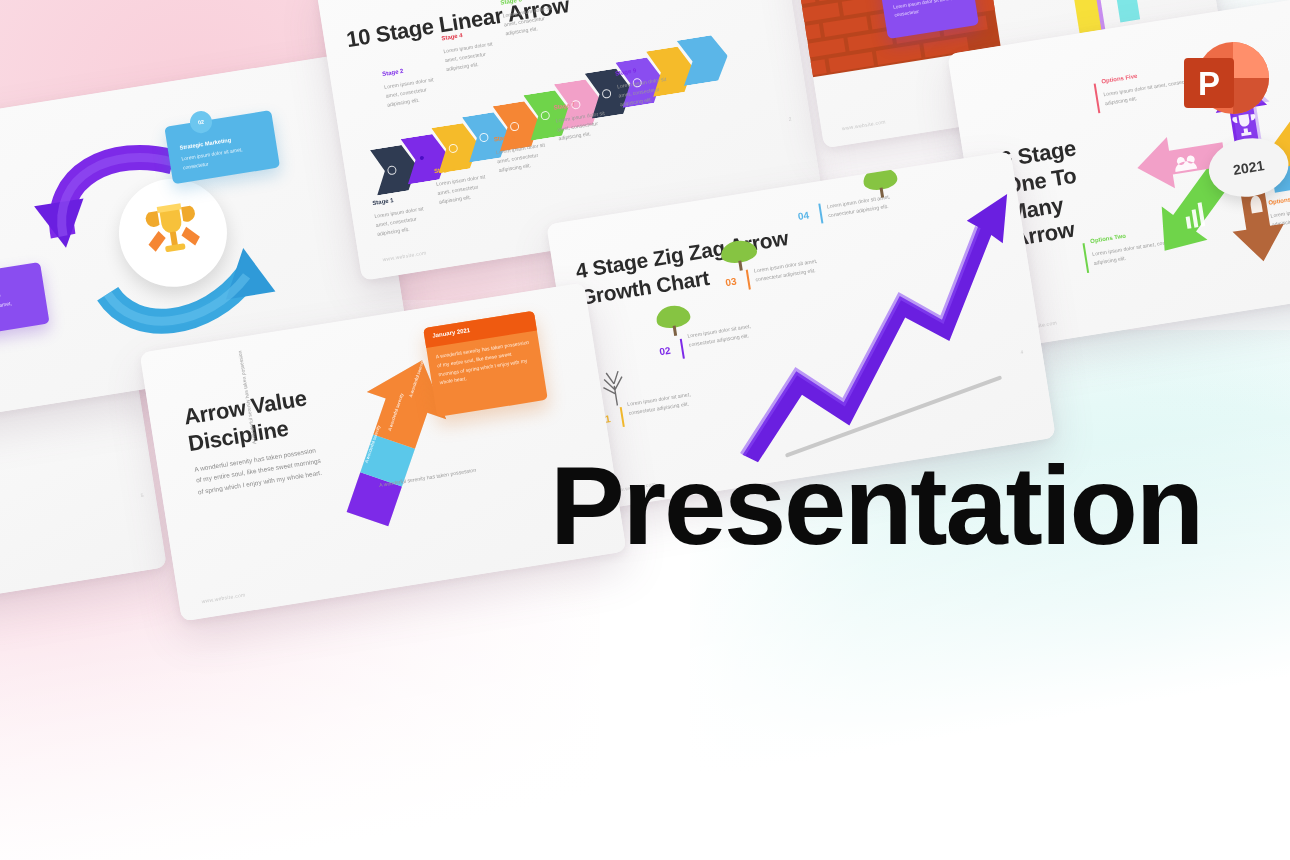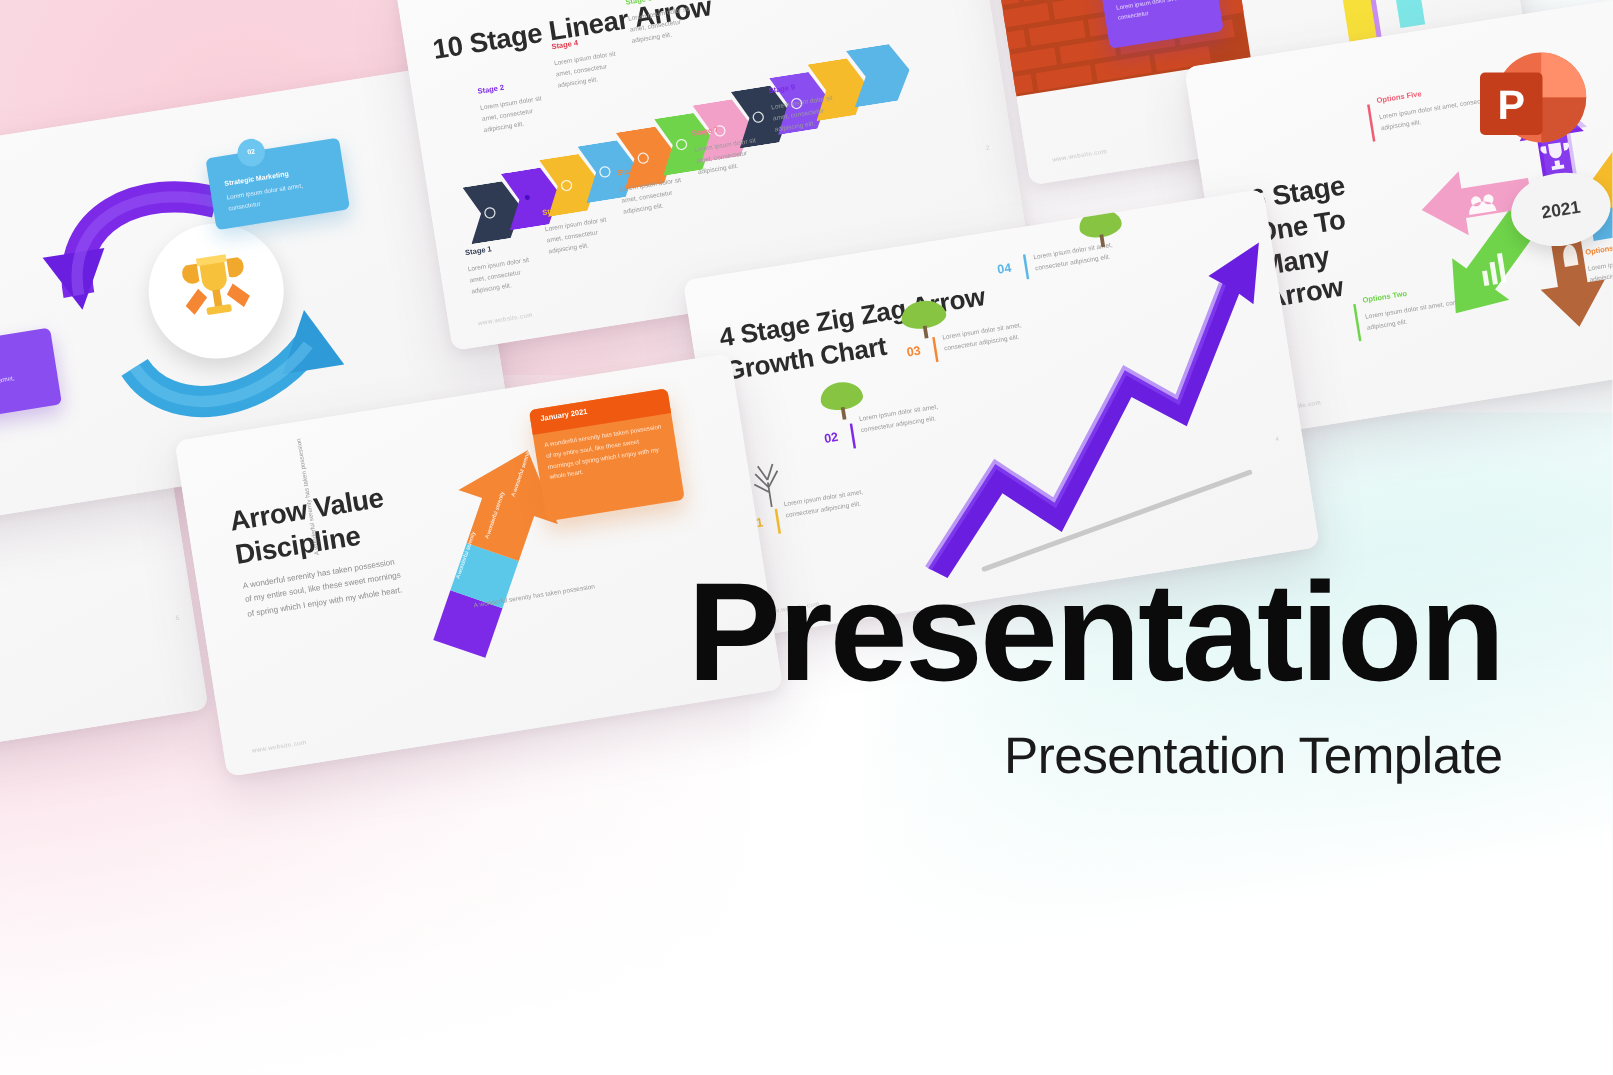--- a/index.html
+++ b/index.html
@@ -384,16 +384,15 @@
       <div class="q"></div>
       <div class="q2"></div>
     </div>
     <div class="ppt-sq">
       <span>P</span>
     </div>
   </div>
 
   <div id="hero">
     <div class="l2">Presentation</div>
-    <div class="sub">Presentation Template</div>
   </div>
 
 </div>
 
 </body></html>

